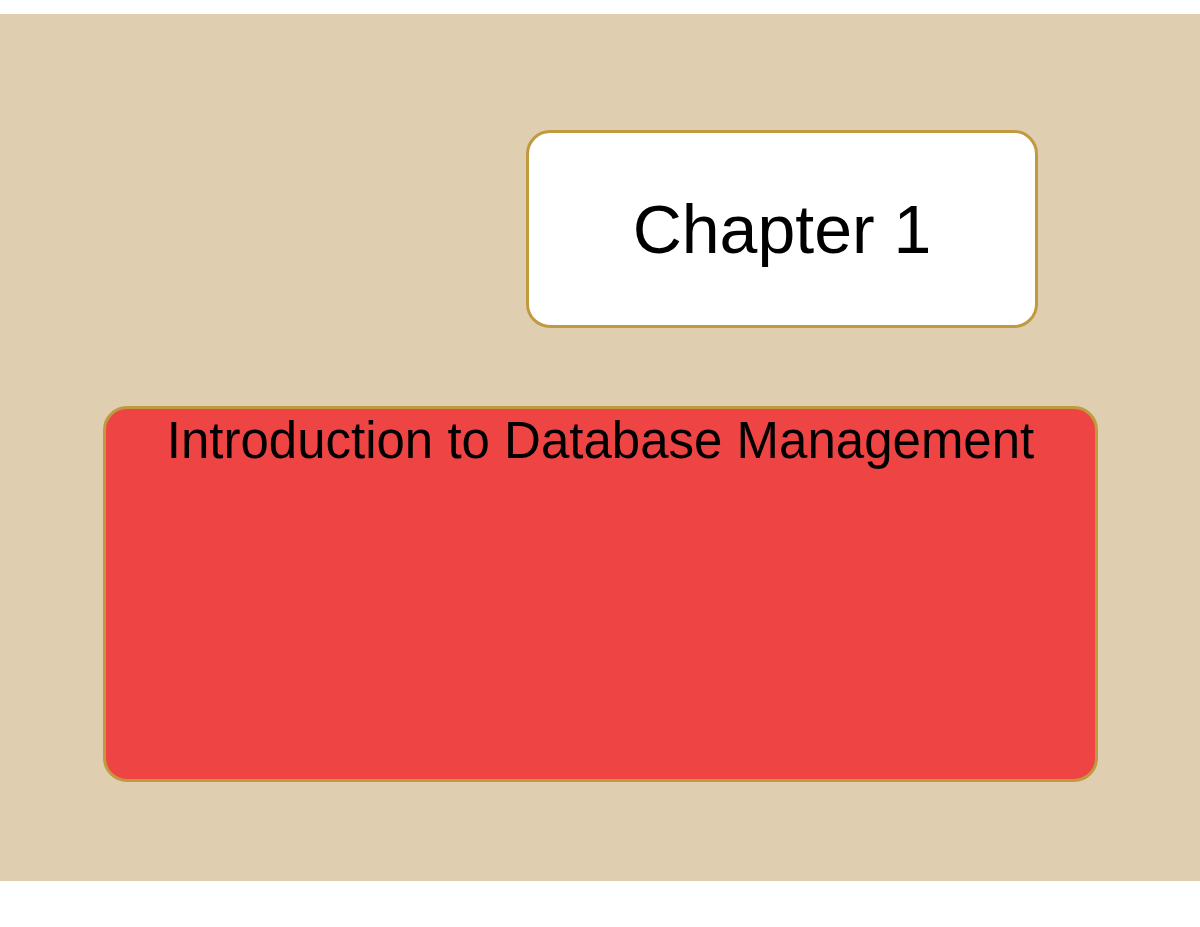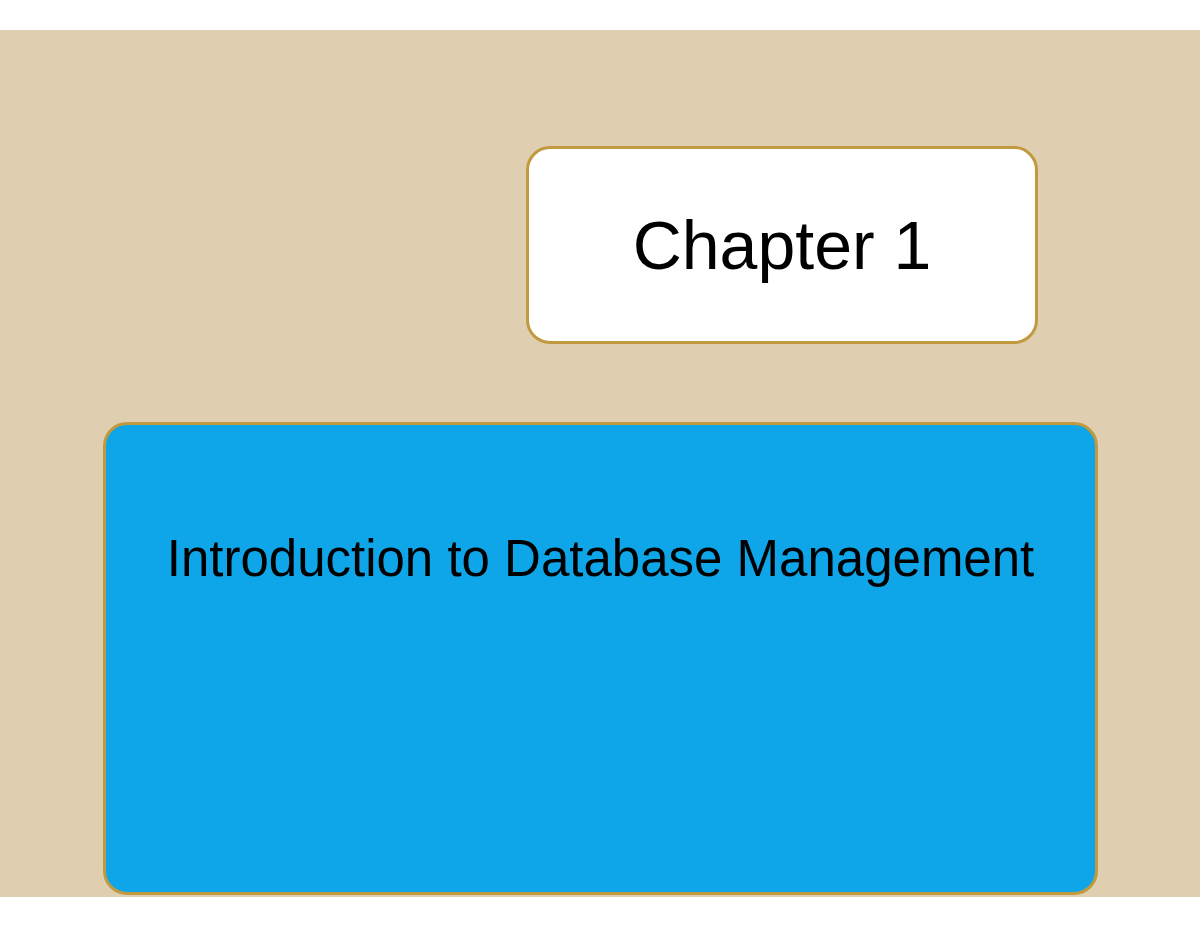--- a/index.html
+++ b/index.html
@@ -9,21 +9,21 @@
     }
     body {
       width: 1200px;
       height: 927px;
       background: #ffffff;
       font-family: Arial, Helvetica, sans-serif;
       position: relative;
     }
     .slide {
       position: absolute;
-      top: 30px;
+      top: 14px;
       left: 0;
       width: 1200px;
       height: 867px;
       background: #e0ceb0;
     }
     .chapter-box {
       position: absolute;
       top: 116px;
       left: 526px;
       width: 512px;
@@ -39,28 +39,27 @@
       font-size: 68px;
       color: #000000;
       text-align: center;
       font-weight: normal;
     }
     .subtitle-box {
       position: absolute;
       top: 392px;
       left: 103px;
       width: 995px;
-      height: 473px;
-      background: #0ea5e9;
+      height: 376px;
+      background: #ef4444;
       border: 3px solid #c19a3f;
       border-radius: 24px;
       display: flex;
       align-items: flex-start;
       justify-content: center;
-      padding-top: 102px;
     }
     .subtitle-text {
       font-size: 51px;
       color: #000000;
       text-align: center;
       font-weight: normal;
       line-height: 1.25;
     }
   </style>
 </head>

